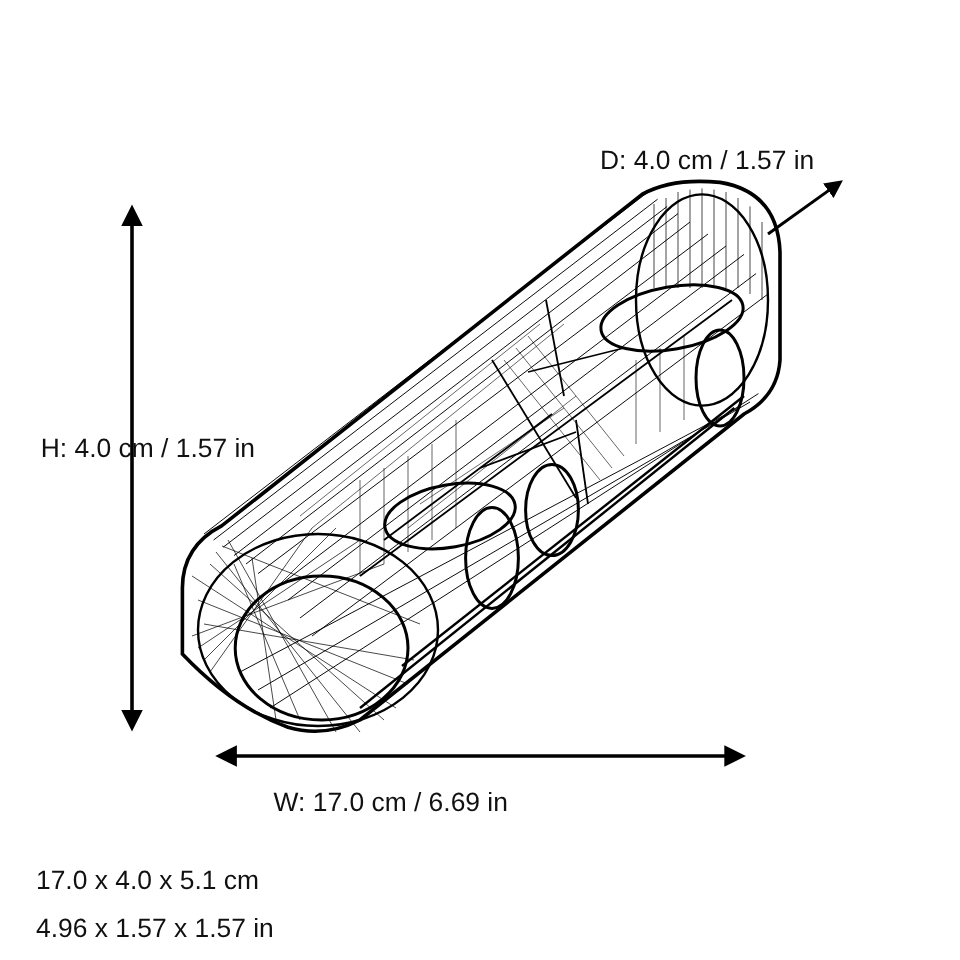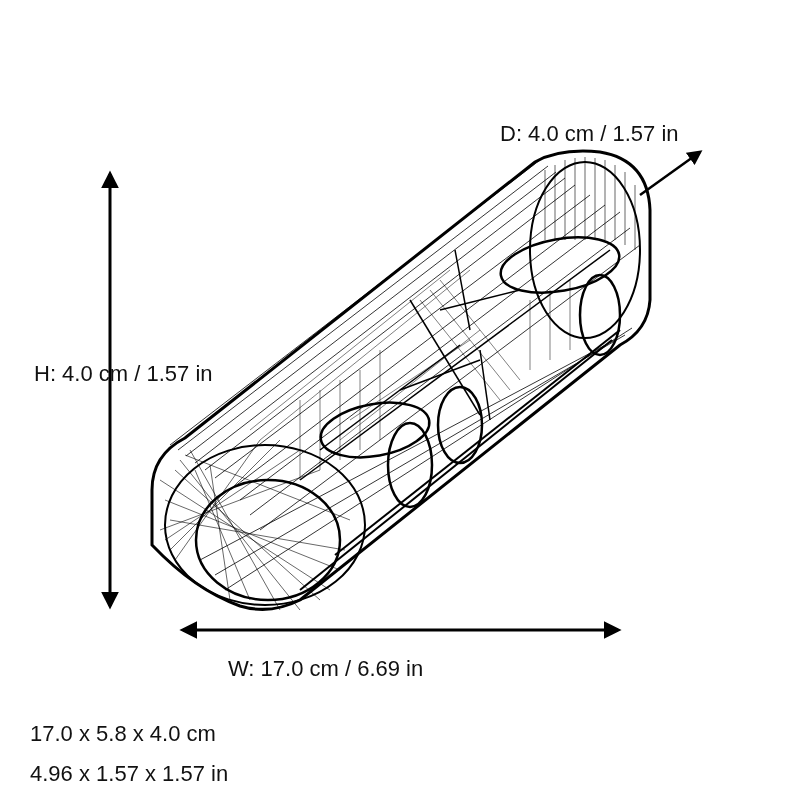--- a/index.html
+++ b/index.html
@@ -132,14 +132,14 @@
     </g>
 
     <path stroke-width="2" d="M300,590 L612,340"></path>
     <path stroke-width="2" d="M335,555 L620,330"></path>
   </g>
 </svg>
 
 <div class="label" style="left:500px; top:123px;">D: 4.0 cm / 1.57 in</div>
 <div class="label" style="left:34px; top:363px;">H: 4.0 cm / 1.57 in</div>
 <div class="label" style="left:190px; top:658px;margin-left:38px;">W: 17.0 cm / 6.69 in</div>
-<div class="label" style="left:30px; top:723px;">17.0 x 5.8 x 4.0 cm</div>
+<div class="label" style="left:30px; top:723px;">17.0 x 4.0 x 5.1 cm</div>
 <div class="label" style="left:30px; top:763px;">4.96 x 1.57 x 1.57 in</div>
 
 </body></html>

